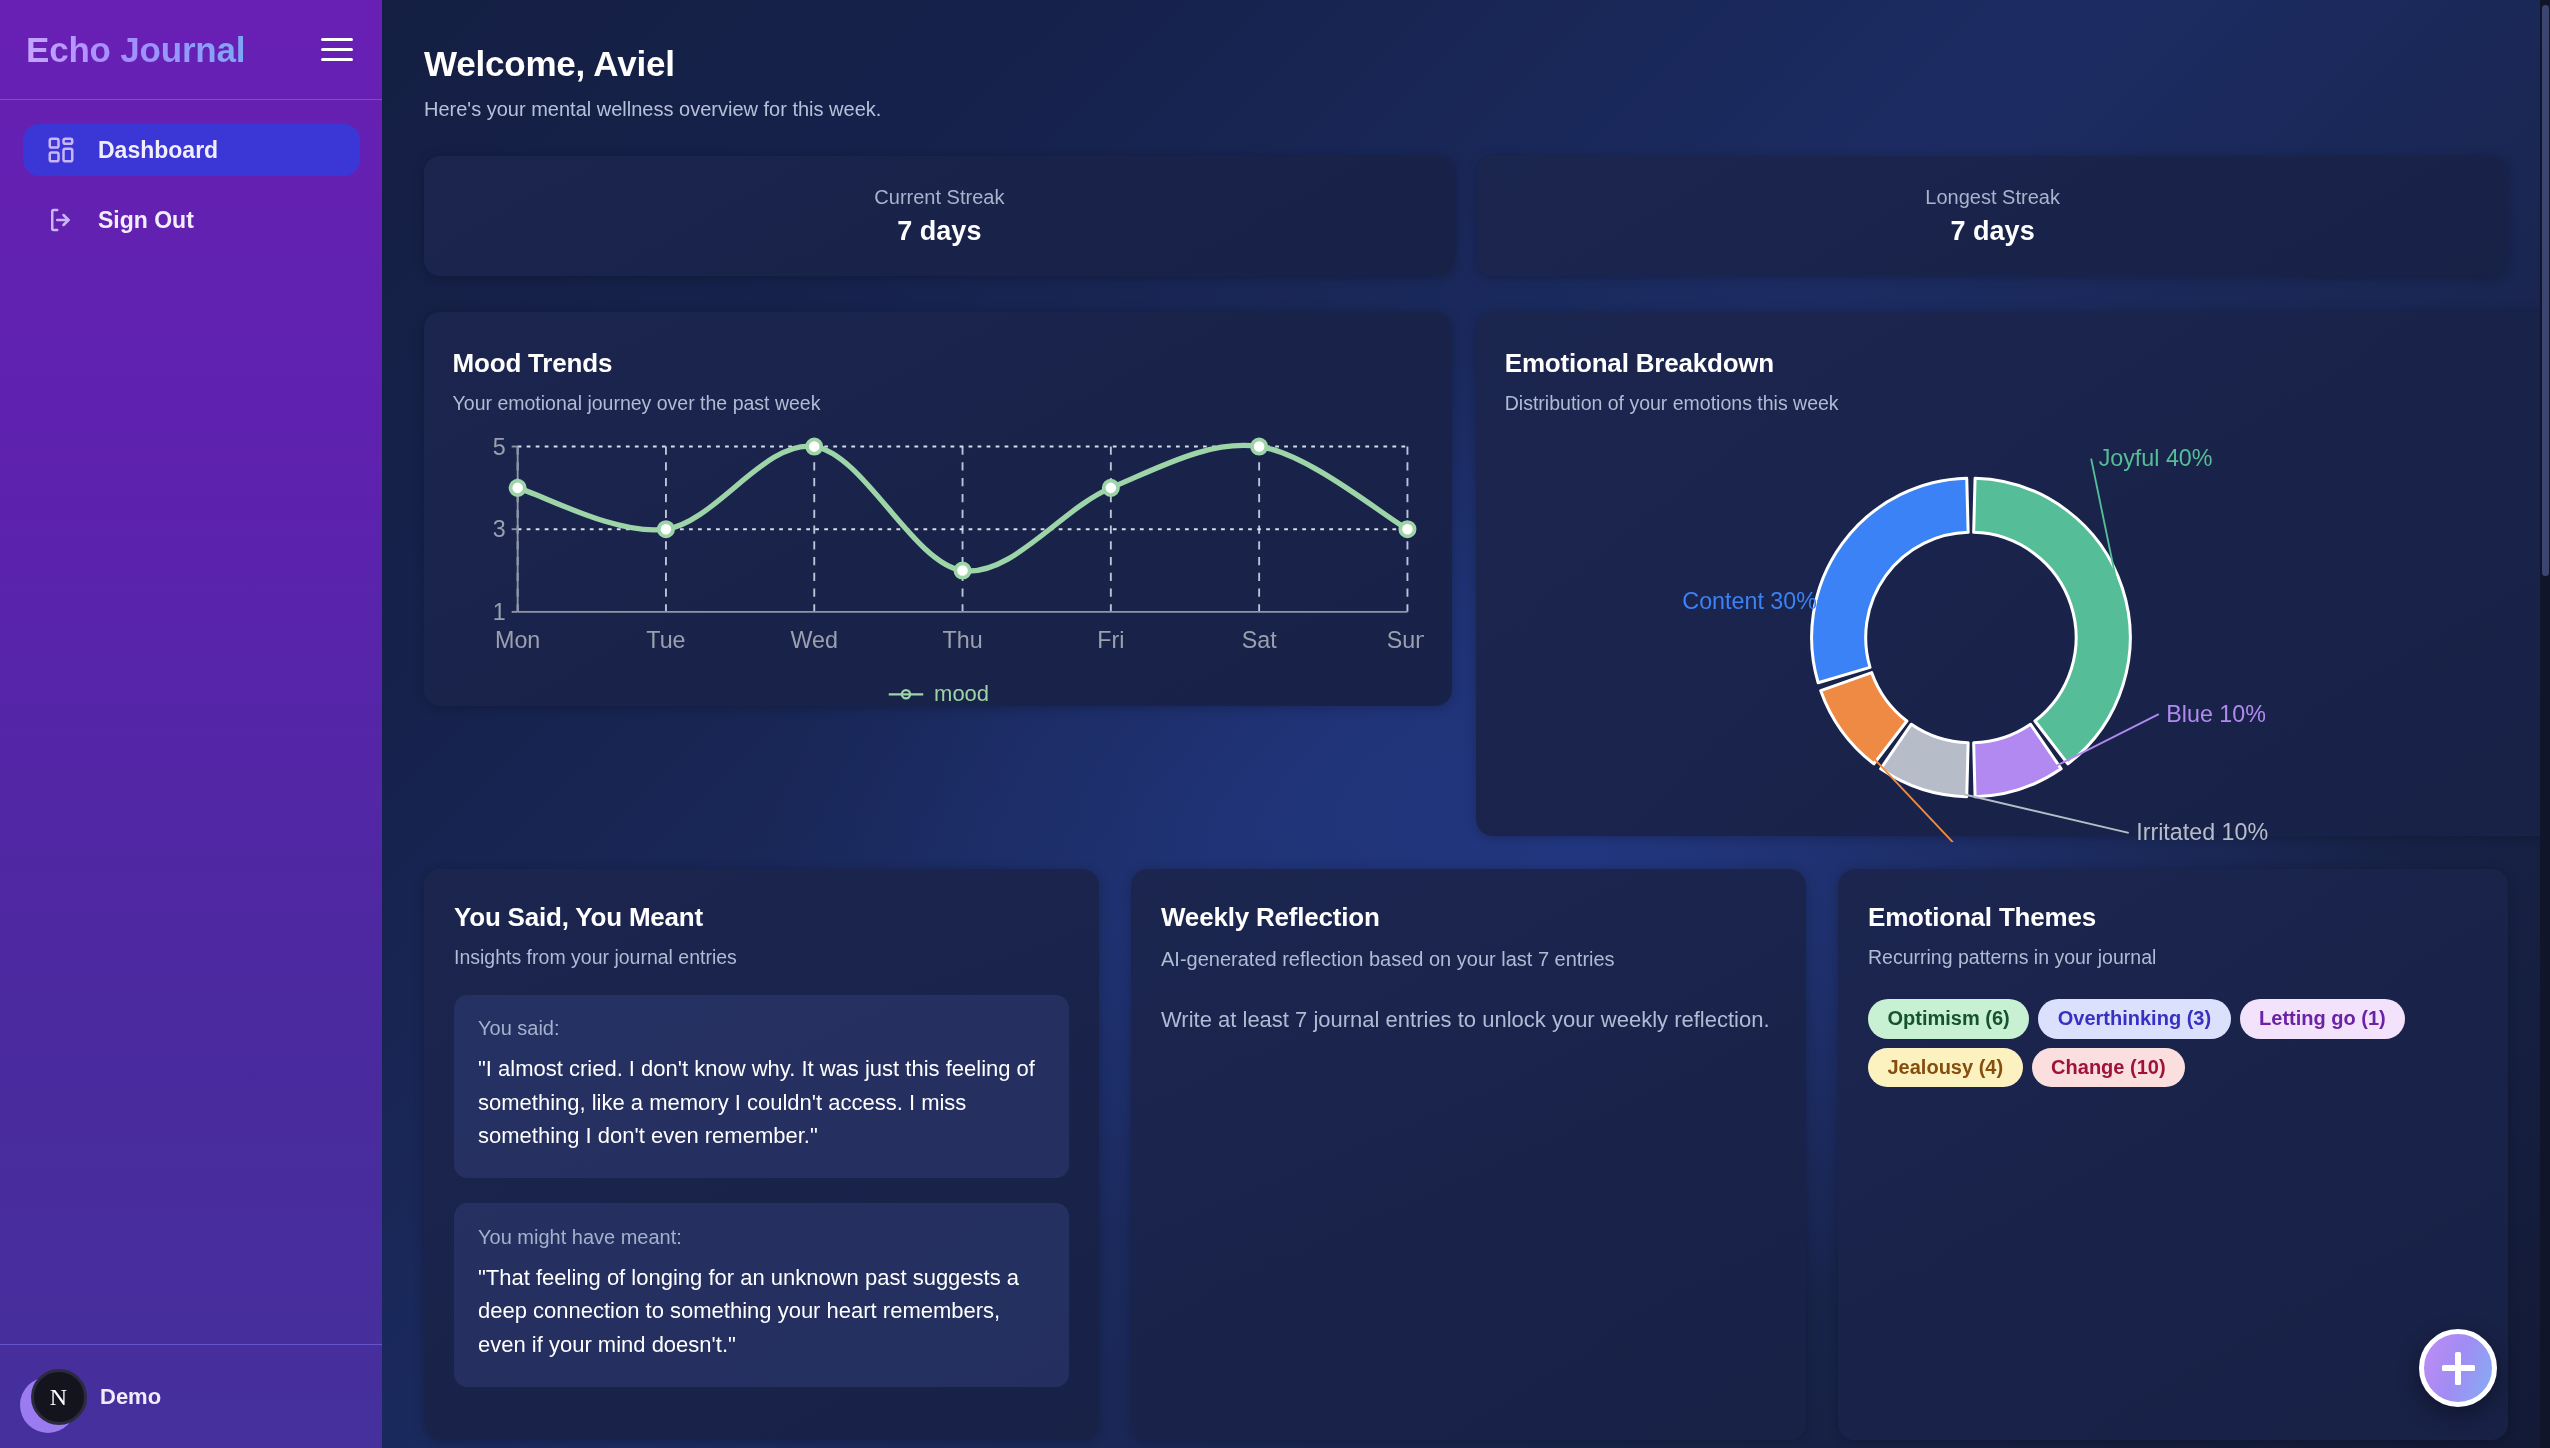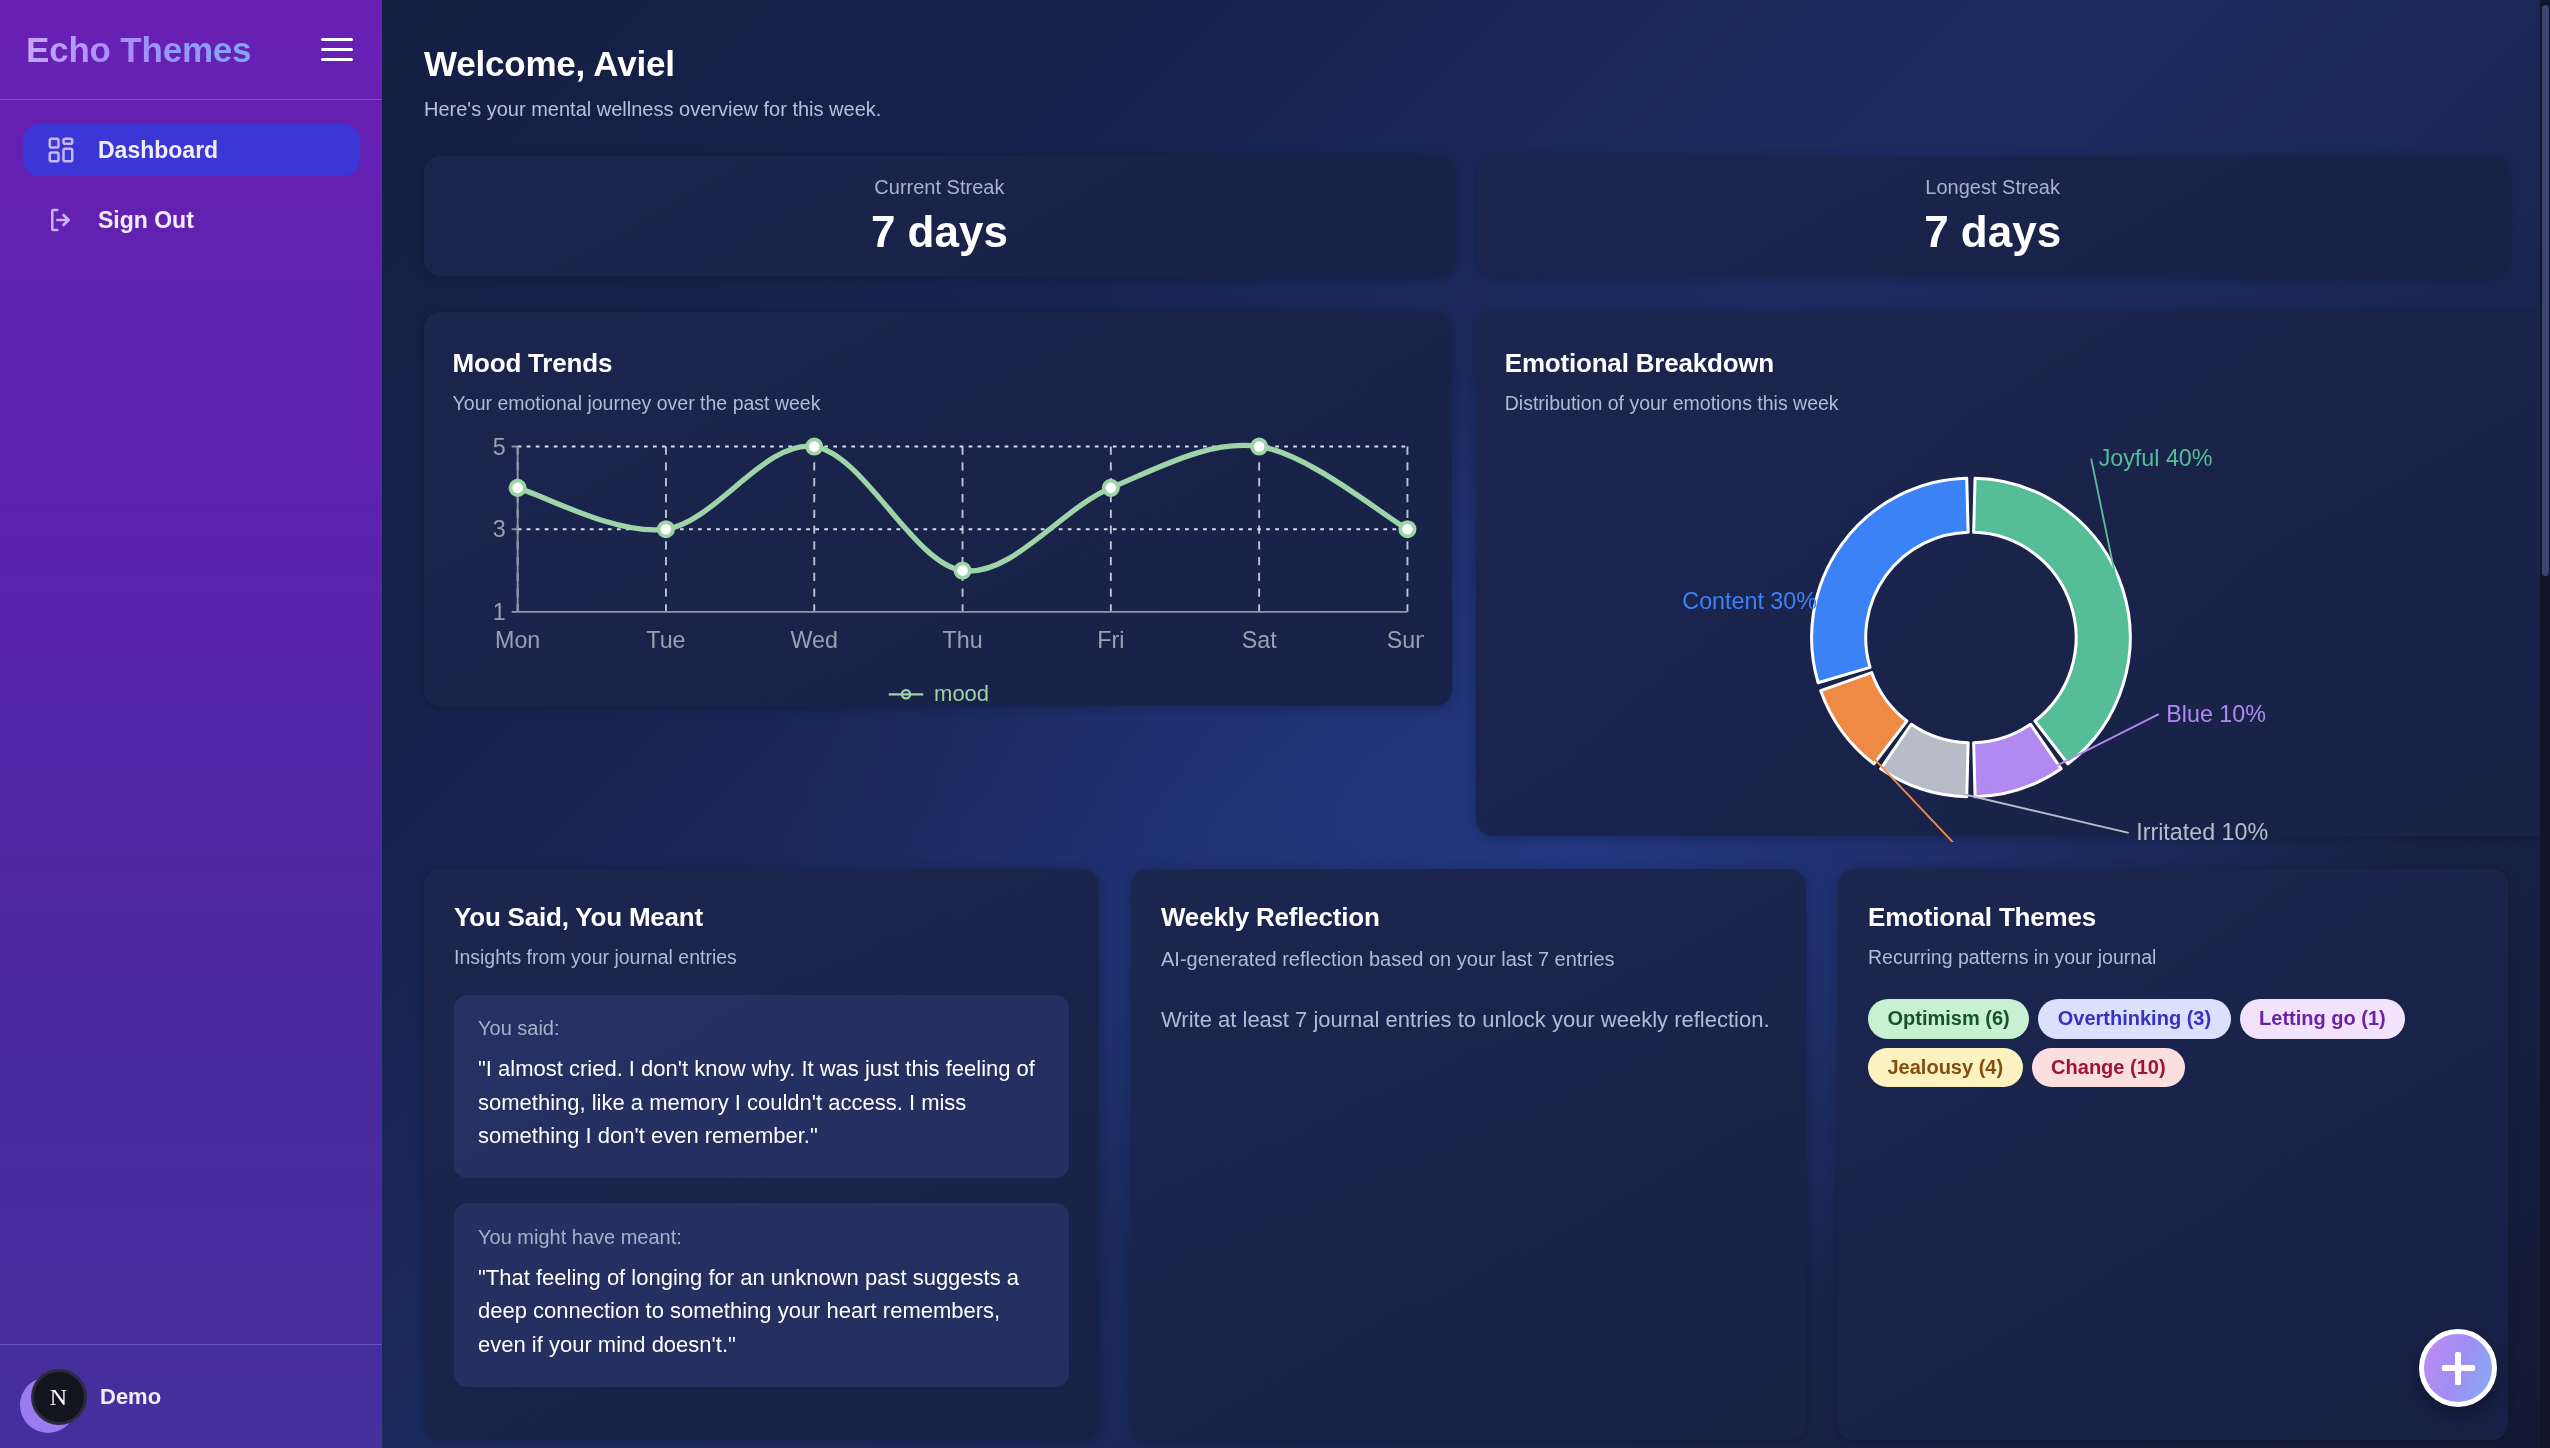--- a/index.html
+++ b/index.html
@@ -115,21 +115,21 @@
 
   .streak-row { display: flex; gap: 22.5px; margin-top: 35px; }
   .streak-card {
     flex: 1 1 0;
     height: 120px;
     display: flex; flex-direction: column;
     align-items: center; justify-content: center;
     gap: 7.5px;
   }
   .streak-label { color: #a9b3cd; font-size: 20px; }
-  .streak-value { color: #ffffff; font-size: 44px; font-weight: bold; }
+  .streak-value { color: #ffffff; font-size: 27px; font-weight: bold; }
 
   .mid-row { display: flex; gap: 24px; margin-top: 36px; align-items: flex-start; }
   .mood-card { flex: 0 0 1028px; height: 394px; padding: 36px 28.6px 0 28.6px; }
   .emo-card  { flex: 1 1 auto; height: 524px; padding: 36px 28.6px 0 28.6px; }
 
   .card-title { color:#fff; font-size: 26px; font-weight: bold; letter-spacing:-0.2px; }
   .card-sub { color:#b0bbd4; font-size: 19.5px; margin-top: 12.8px; }
 
   .chart-area { position: relative; width: 100%; height: 248px; margin-top: 15px; }
   .legend {
@@ -199,21 +199,21 @@
   }
 </style>
 </head>
 <body>
 
 <div class="app">
 
   <aside class="sidebar">
 
     <div class="sb-header">
-      <div class="brand">Echo Themes</div>
+      <div class="brand">Echo Journal</div>
       <div class="hamburger">
         <span></span>
         <span></span>
         <span></span>
       </div>
     </div>
 
     <nav class="sb-nav">
 
       <div class="nav-item active">

